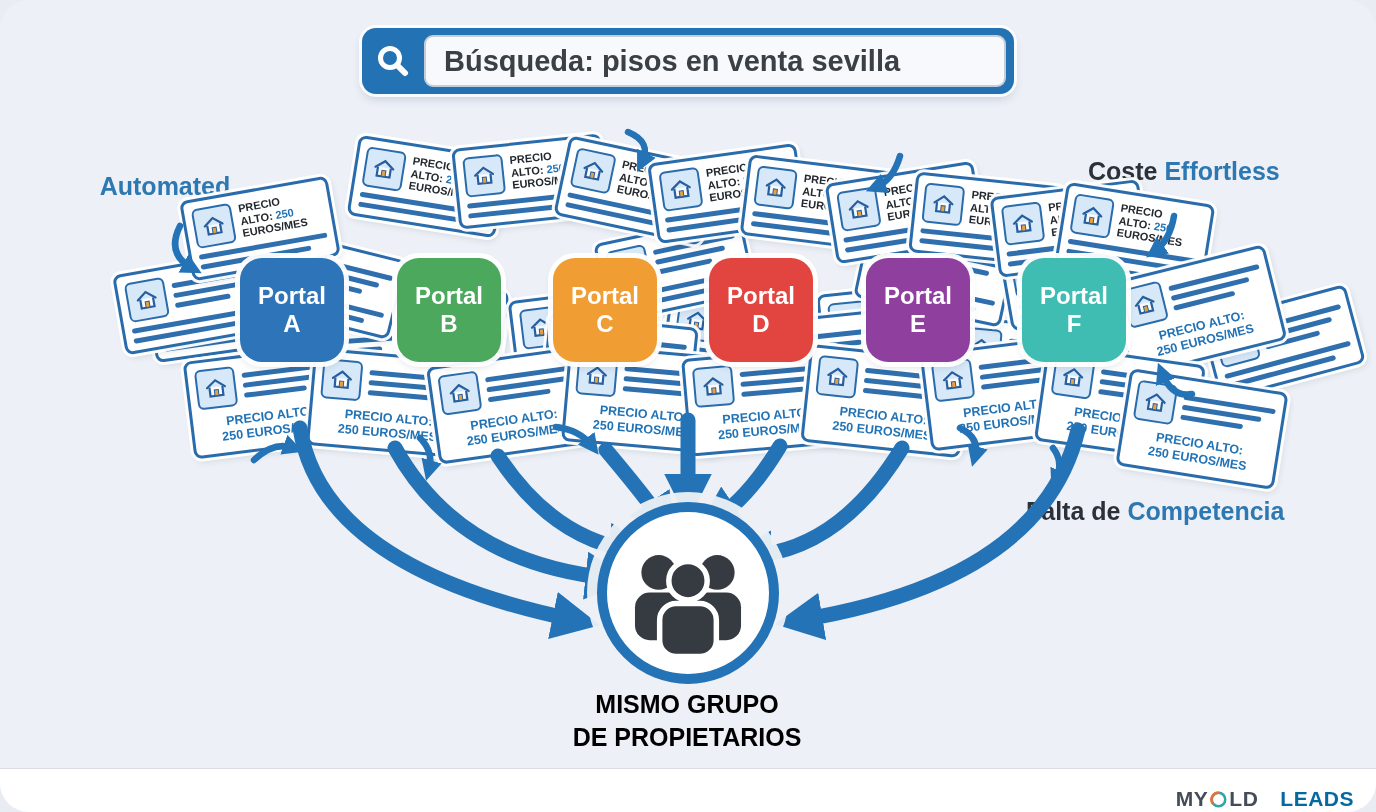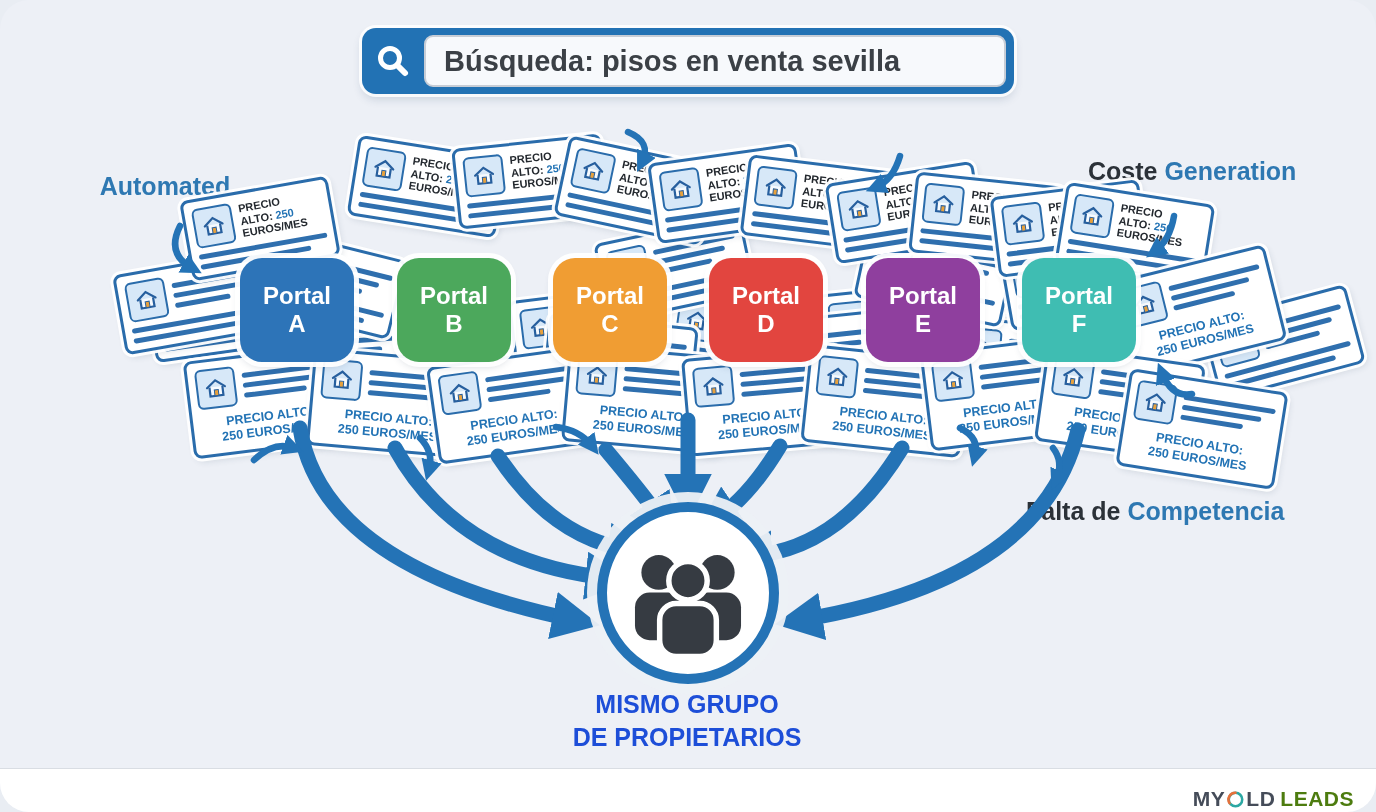--- a/index.html
+++ b/index.html
@@ -32,42 +32,42 @@
   .stripes{flex:1;display:flex;flex-direction:column;justify-content:center;gap:5px;}
   .stripe{height:5px;background:#2f6fae;border-radius:3px;}
   .stripe.s2{width:86%;} .stripe.s3{width:68%;}
   .txt3{flex:1;font-size:11px;font-weight:800;color:#23282e;line-height:1.18;align-self:center;}
   .txt3 .val{color:#2273b5;}
   .card .bottom{margin-top:6px;display:flex;flex-direction:column;gap:5px;}
   .bottom-text{margin-top:7px;text-align:center;font-size:12.5px;font-weight:800;
     color:#2273b5;line-height:1.22;white-space:nowrap;}
 
   
-  .portal{position:absolute;top:258px;width:114px;height:104px;border-radius:22px;
+  .portal{position:absolute;top:258px;width:104px;height:104px;border-radius:22px;
     display:flex;flex-direction:column;align-items:center;justify-content:center;
     color:#fff;font-size:24px;font-weight:800;line-height:1.18;text-align:center;
     box-shadow:0 0 0 5px rgba(255,255,255,.95),0 4px 8px rgba(30,50,80,.22);z-index:5;}
 
   
   #arrow-layer{position:absolute;left:0;top:0;z-index:4;pointer-events:none;}
 
   
   .center-circle{position:absolute;left:597px;top:502px;width:162px;height:162px;background:#fff;
     border:10px solid #2473b6;border-radius:50%;z-index:6;overflow:hidden;
     box-shadow:0 0 0 10px rgba(237,240,246,.95);}
   .center-circle svg{position:absolute;left:50%;top:24px;transform:translateX(-50%);}
   .center-title{position:absolute;left:487px;top:688px;width:400px;text-align:center;
-    font-size:25px;font-weight:800;color:#1d4ed8;line-height:1.32;z-index:6;}
+    font-size:25px;font-weight:800;color:#000000;line-height:1.32;z-index:6;}
 
   
   .footer{position:absolute;left:0;top:768px;width:1376px;height:44px;background:#ffffff;
     border-top:1px solid #d9dde3;z-index:7;}
   .brand{position:absolute;right:22px;top:18px;display:flex;flex-direction:column;align-items:center;}
   .brand-row{display:flex;align-items:center;font-size:21px;font-weight:700;letter-spacing:.5px;}
-  .brand-dark{color:#454c59;} .brand-teal{color:#4d7c0f;margin-left:5px;}
+  .brand-dark{color:#454c59;} .brand-teal{color:#0369a1;margin-left:22px;}
   .brand-row svg{margin:0 1px;}
   .tagline{font-size:6.8px;color:#949aa3;margin-top:1px;letter-spacing:.2px;}
 </style>
 </head>
 <body>
 
 <div id="stage">
 
   <div class="searchbar">
     <div class="search-icon-zone">
@@ -77,21 +77,21 @@
       </svg>
     </div>
     <div class="search-field">Búsqueda: pisos en venta sevilla</div>
   </div>
 
   <div id="lbl-tl" class="corner">
     <br>
     <span class="blue">Automated</span>
   </div>
   <div id="lbl-tr" class="corner">
-    <span>Coste </span><span class="blue">Generation</span>
+    <span>Coste </span><span class="blue">Effortless</span>
   </div>
   <div id="lbl-br" class="corner">
     <span>Falta de </span><span class="blue">Competencia</span>
   </div>
 
   <div id="cards">
       <div class="card v3" style="left: 150px; top: 272px; width: 130px; transform: rotate(-8deg);">
         <div class="row">
           <div class="house">
             <svg viewBox="0 0 24 24" width="24" height="24">

